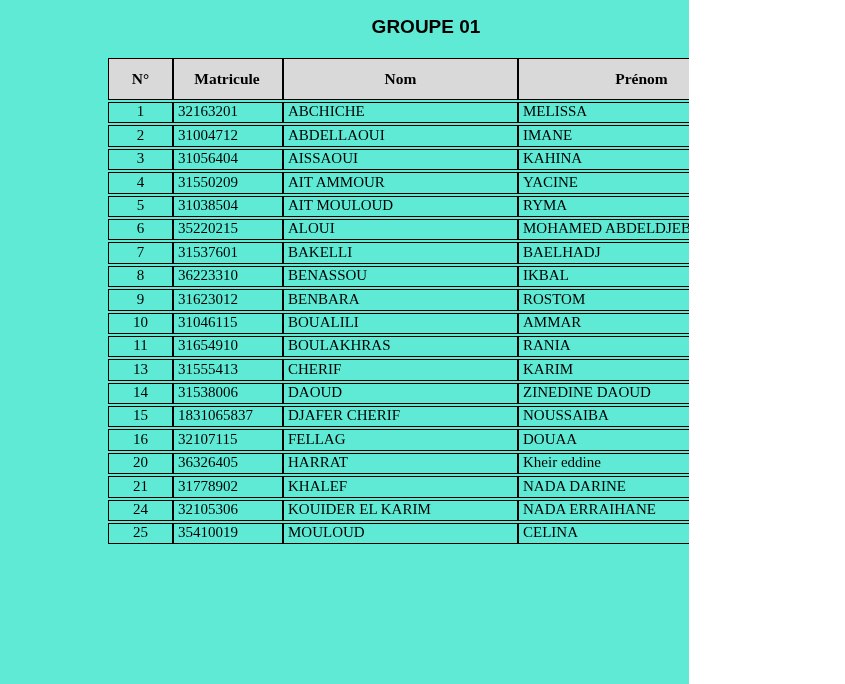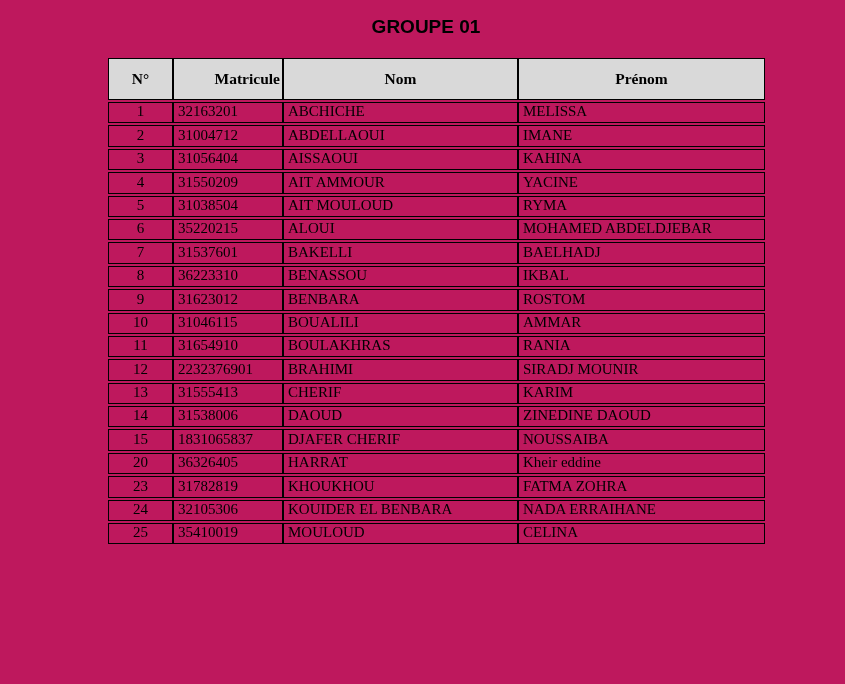--- a/index.html
+++ b/index.html
@@ -2,23 +2,23 @@
 <html><head>
 <meta charset="utf-8">
 <style>
   html, body {
     margin: 0;
     padding: 0;
     background: #ffffff;
   }
   .page {
     position: relative;
-    width: 845px;
+    width: 689px;
     height: 684px;
-    background: #be185d;
+    background: #5eead4;
     overflow: hidden;
     font-family: "Liberation Serif", serif;
     color: #000000;
   }
   .doc-title {
     position: absolute;
     top: 16px;
     left: 0;
     width: 852px;
     margin: 0;
@@ -49,21 +49,21 @@
     border: 1px solid #000000;
     background: #d9d9d9;
     font-family: "Liberation Serif", serif;
     font-weight: bold;
     font-size: 15.5px;
     text-align: center;
     vertical-align: middle;
     padding: 0;
   }
   table.roster th.h-matricule {
-    text-align: right;
+    text-align: center;
     padding-right: 2px;
   }
   table.roster td {
     box-sizing: border-box;
     height: 21.4px;
     border: 1px solid #000000;
     font-family: "Liberation Serif", serif;
     font-size: 15px;
     line-height: 15px;
     vertical-align: bottom;
@@ -159,59 +159,59 @@
           <td class="col-nom">BOUALILI</td>
           <td class="col-prenom">AMMAR</td>
         </tr>
         <tr>
           <td class="col-n">11</td>
           <td class="col-matricule">31654910</td>
           <td class="col-nom">BOULAKHRAS</td>
           <td class="col-prenom">RANIA</td>
         </tr>
         <tr>
-          <td class="col-n">12</td>
-          <td class="col-matricule">2232376901</td>
-          <td class="col-nom">BRAHIMI</td>
-          <td class="col-prenom">SIRADJ MOUNIR</td>
-        </tr>
-        <tr>
           <td class="col-n">13</td>
           <td class="col-matricule">31555413</td>
           <td class="col-nom">CHERIF</td>
           <td class="col-prenom">KARIM</td>
         </tr>
         <tr>
           <td class="col-n">14</td>
           <td class="col-matricule">31538006</td>
           <td class="col-nom">DAOUD</td>
           <td class="col-prenom">ZINEDINE DAOUD</td>
         </tr>
         <tr>
           <td class="col-n">15</td>
           <td class="col-matricule">1831065837</td>
           <td class="col-nom">DJAFER CHERIF</td>
           <td class="col-prenom">NOUSSAIBA</td>
         </tr>
         <tr>
+          <td class="col-n">16</td>
+          <td class="col-matricule">32107115</td>
+          <td class="col-nom">FELLAG</td>
+          <td class="col-prenom">DOUAA</td>
+        </tr>
+        <tr>
           <td class="col-n">20</td>
           <td class="col-matricule">36326405</td>
           <td class="col-nom">HARRAT</td>
           <td class="col-prenom">Kheir eddine</td>
         </tr>
         <tr>
-          <td class="col-n">23</td>
-          <td class="col-matricule">31782819</td>
-          <td class="col-nom">KHOUKHOU</td>
-          <td class="col-prenom">FATMA ZOHRA</td>
+          <td class="col-n">21</td>
+          <td class="col-matricule">31778902</td>
+          <td class="col-nom">KHALEF</td>
+          <td class="col-prenom">NADA DARINE</td>
         </tr>
         <tr>
           <td class="col-n">24</td>
           <td class="col-matricule">32105306</td>
-          <td class="col-nom">KOUIDER EL BENBARA</td>
+          <td class="col-nom">KOUIDER EL KARIM</td>
           <td class="col-prenom">NADA ERRAIHANE</td>
         </tr>
         <tr>
           <td class="col-n">25</td>
           <td class="col-matricule">35410019</td>
           <td class="col-nom">MOULOUD</td>
           <td class="col-prenom">CELINA</td>
         </tr>
       </tbody>
   </table>

